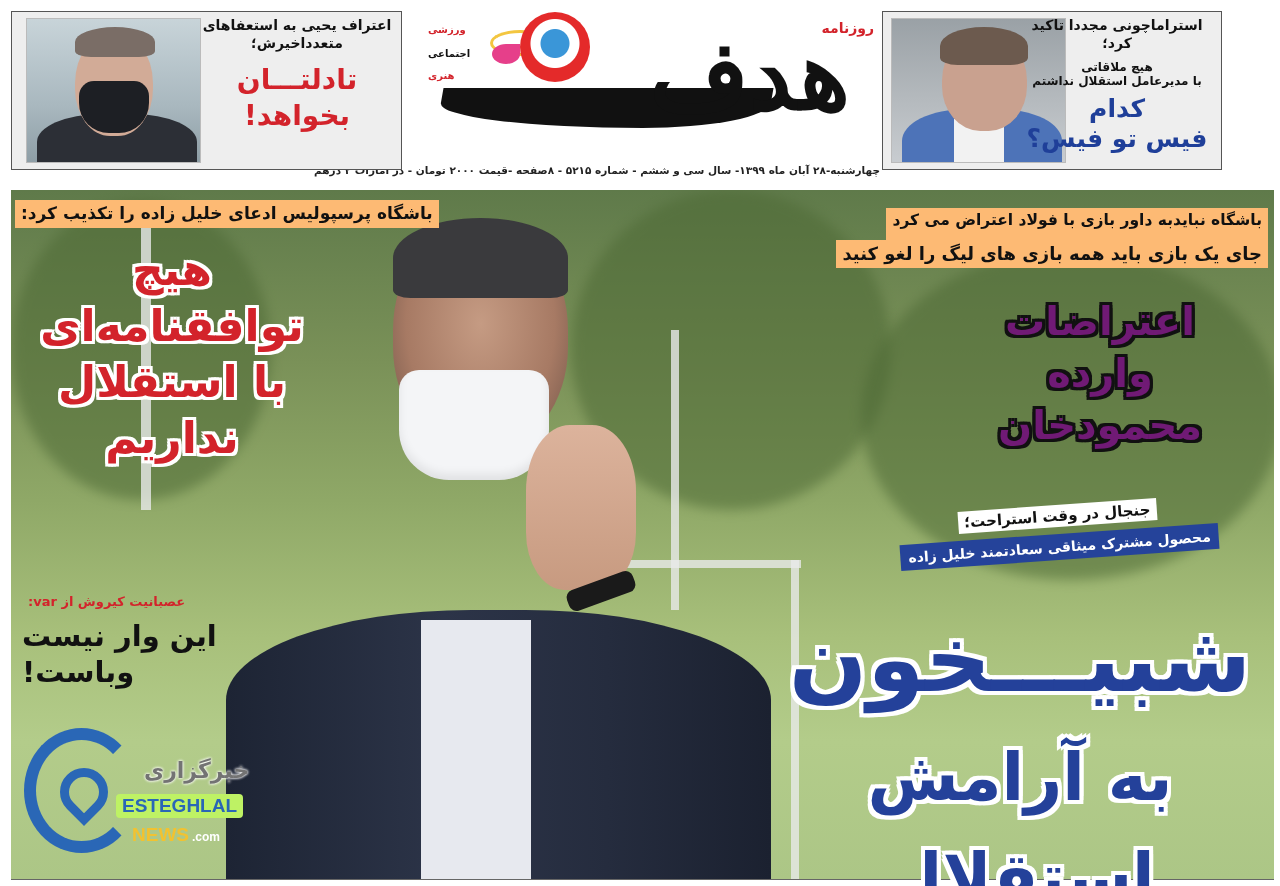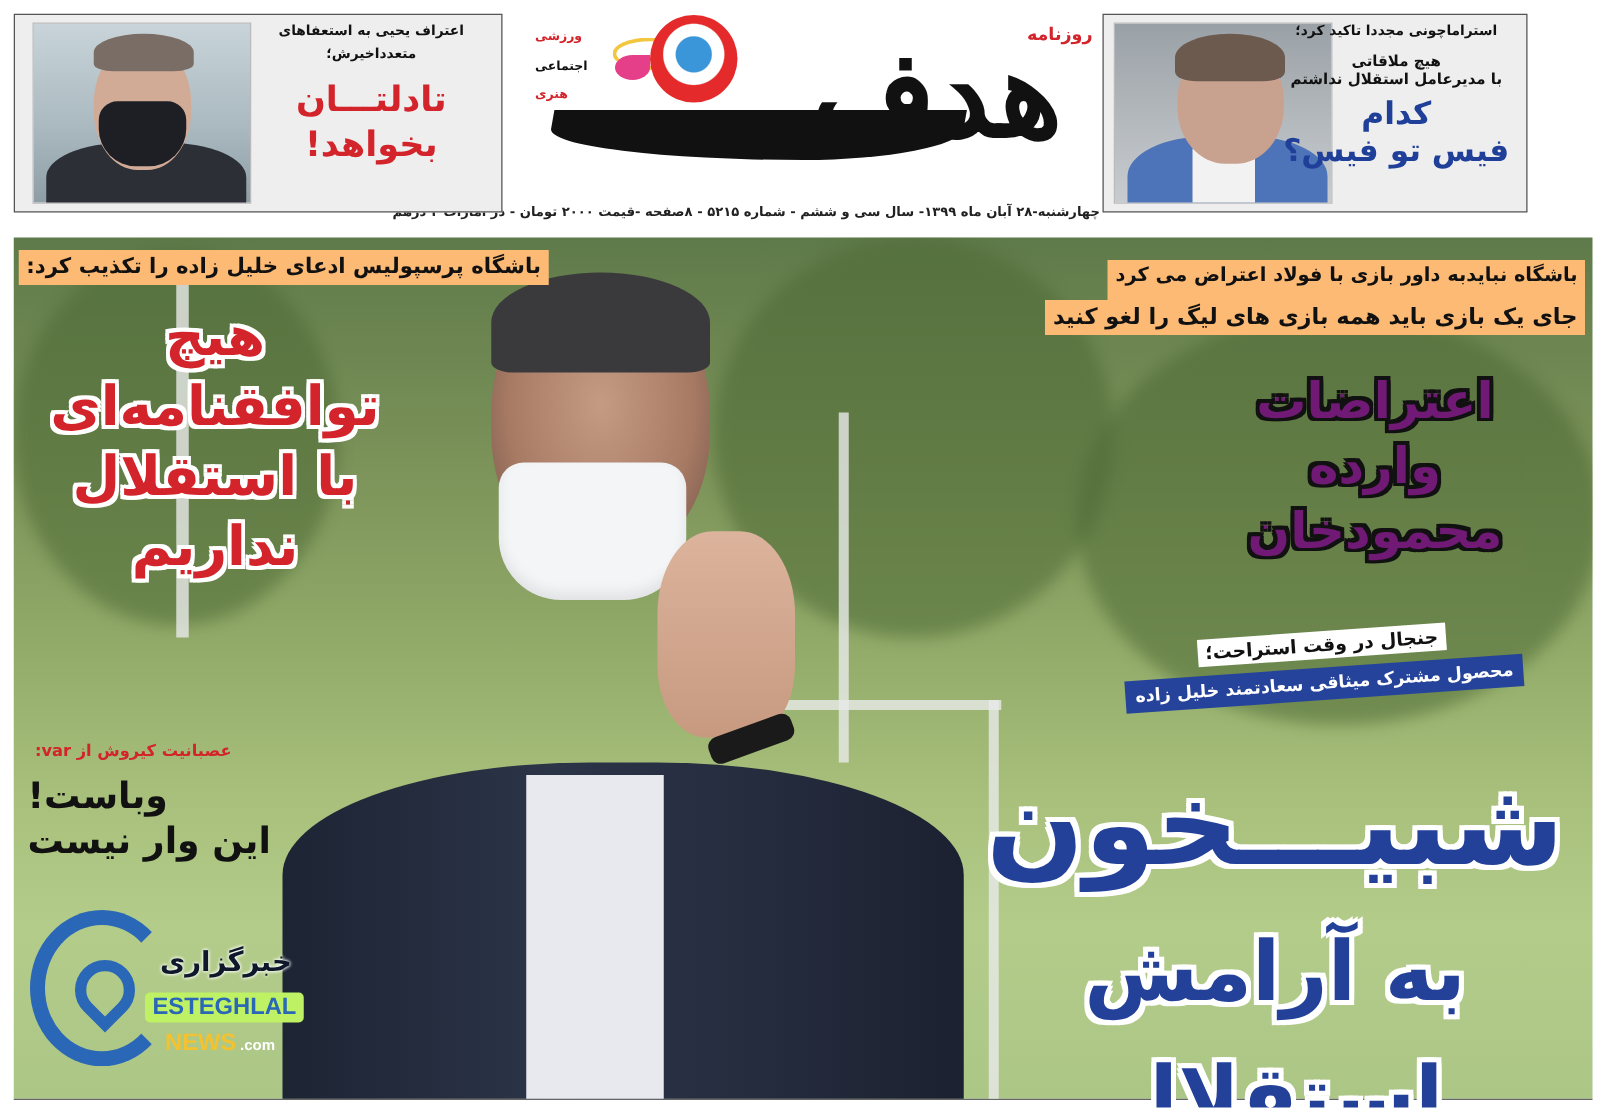--- a/index.html
+++ b/index.html
@@ -16,21 +16,21 @@
   .teaser-photo {
     position: absolute; top: 6px; bottom: 6px; width: 175px;
     border: 1px solid #bbb; overflow: hidden;
   }
   .teaser-right .teaser-photo { left: 8px; background: linear-gradient(180deg,#9aa1a6 0%,#b4b9bd 55%,#c8ccd0 100%); }
   .teaser-left  .teaser-photo { left: 14px; background: linear-gradient(180deg,#c8d4d9 0%,#a9b8bf 60%,#8e9ea6 100%); }
   .teaser-text {
     position: absolute; top: 4px; bottom: 4px; right: 6px; width: 196px;
     display: flex; flex-direction: column; align-items: center; text-align: center;
   }
-  .t-kicker { font-weight: bold; font-size: 11px; color: #111; line-height: 18px; }
+  .t-kicker { font-weight: bold; font-size: 14px; color: #111; line-height: 18px; }
   .t-sub { font-weight: bold; font-size: 12px; color: #111; line-height: 14px; margin-top: 8px; }
   .t-head-blue { font-weight: bold; font-size: 25px; color: #1f3f99; line-height: 30px; margin-top: 6px; }
   .t-head-red  { font-weight: bold; font-size: 28px; color: #d3232b; line-height: 36px; margin-top: 10px; }
 
   
   .sil-head { position: absolute; border-radius: 50% 50% 45% 45%; }
   .sil-body { position: absolute; border-radius: 40% 40% 0 0; }
 
   .logo-area { position: absolute; left: 420px; top: 8px; width: 460px; height: 145px; }
   .logo-word {
@@ -132,21 +132,21 @@
   .var-head { position: absolute; left: 22px; top: 618px; width: 200px; text-align: left; font-weight: bold; font-size: 29px; line-height: 36px; color: #111; }
   .var-head span { display: block; }
 
   
   .wm { position: absolute; left: 20px; top: 720px; width: 220px; height: 150px; }
   .wm-ball {
     position: absolute; left: 4px; top: 8px; width: 115px; height: 125px; border-radius: 50%;
     border: 12px solid #2a67b6; border-right-color: transparent;
   }
   .wm-pin { position: absolute; left: 40px; top: 48px; width: 48px; height: 48px; border: 9px solid #2a67b6; border-radius: 50% 50% 50% 0; transform: rotate(-45deg); }
-  .wm-fa { position: absolute; left: 108px; top: 38px; font-size: 22px; font-weight: bold; color: #0f172a; text-shadow: 0 0 3px #fff, 0 0 3px #fff; }
+  .wm-fa { position: absolute; left: 124px; top: 38px; font-size: 22px; font-weight: bold; color: #737373; text-shadow: 0 0 3px #fff, 0 0 3px #fff; }
   .wm-en { position: absolute; left: 96px; top: 74px; background: #bef264; color: #2a67b6; font-weight: bold; font-size: 19px; padding: 1px 6px; border-radius: 4px; font-family: "Liberation Sans", sans-serif; direction: ltr; }
   .wm-news { position: absolute; left: 112px; top: 104px; direction: ltr; font-family: "Liberation Sans", sans-serif; font-weight: bold; }
   .wm-news .n { color: #f2c230; font-size: 19px; }
   .wm-news .c { color: #ffffff; font-size: 12px; margin-left: 3px; }
 </style>
 </head>
 <body>
 
 <div class="teaser-box teaser-right">
   <div class="teaser-photo">
@@ -225,22 +225,22 @@
 
 <div class="kicker-white">جنجال در وقت استراحت؛</div>
 <div class="kicker-blue">محصول مشترک میثاقی سعادتمند خلیل زاده</div>
 <div class="giant-blue">
   <span class="l1">شبیـــخون</span>
   <span class="l2">به آرامش استقلال</span>
 </div>
 
 <div class="var-kicker">عصبانیت کیروش از var:</div>
 <div class="var-head">
+  <span>این وار نیست</span>
   <span>وباست!</span>
-  <span>این وار نیست</span>
 </div>
 
 <div class="wm">
   <div class="wm-ball"></div>
   <div class="wm-pin"></div>
   <div class="wm-fa">خبرگزاری</div>
   <div class="wm-en">ESTEGHLAL</div>
   <div class="wm-news"><span class="n">NEWS</span><span class="c">.com</span></div>
 </div>
 

